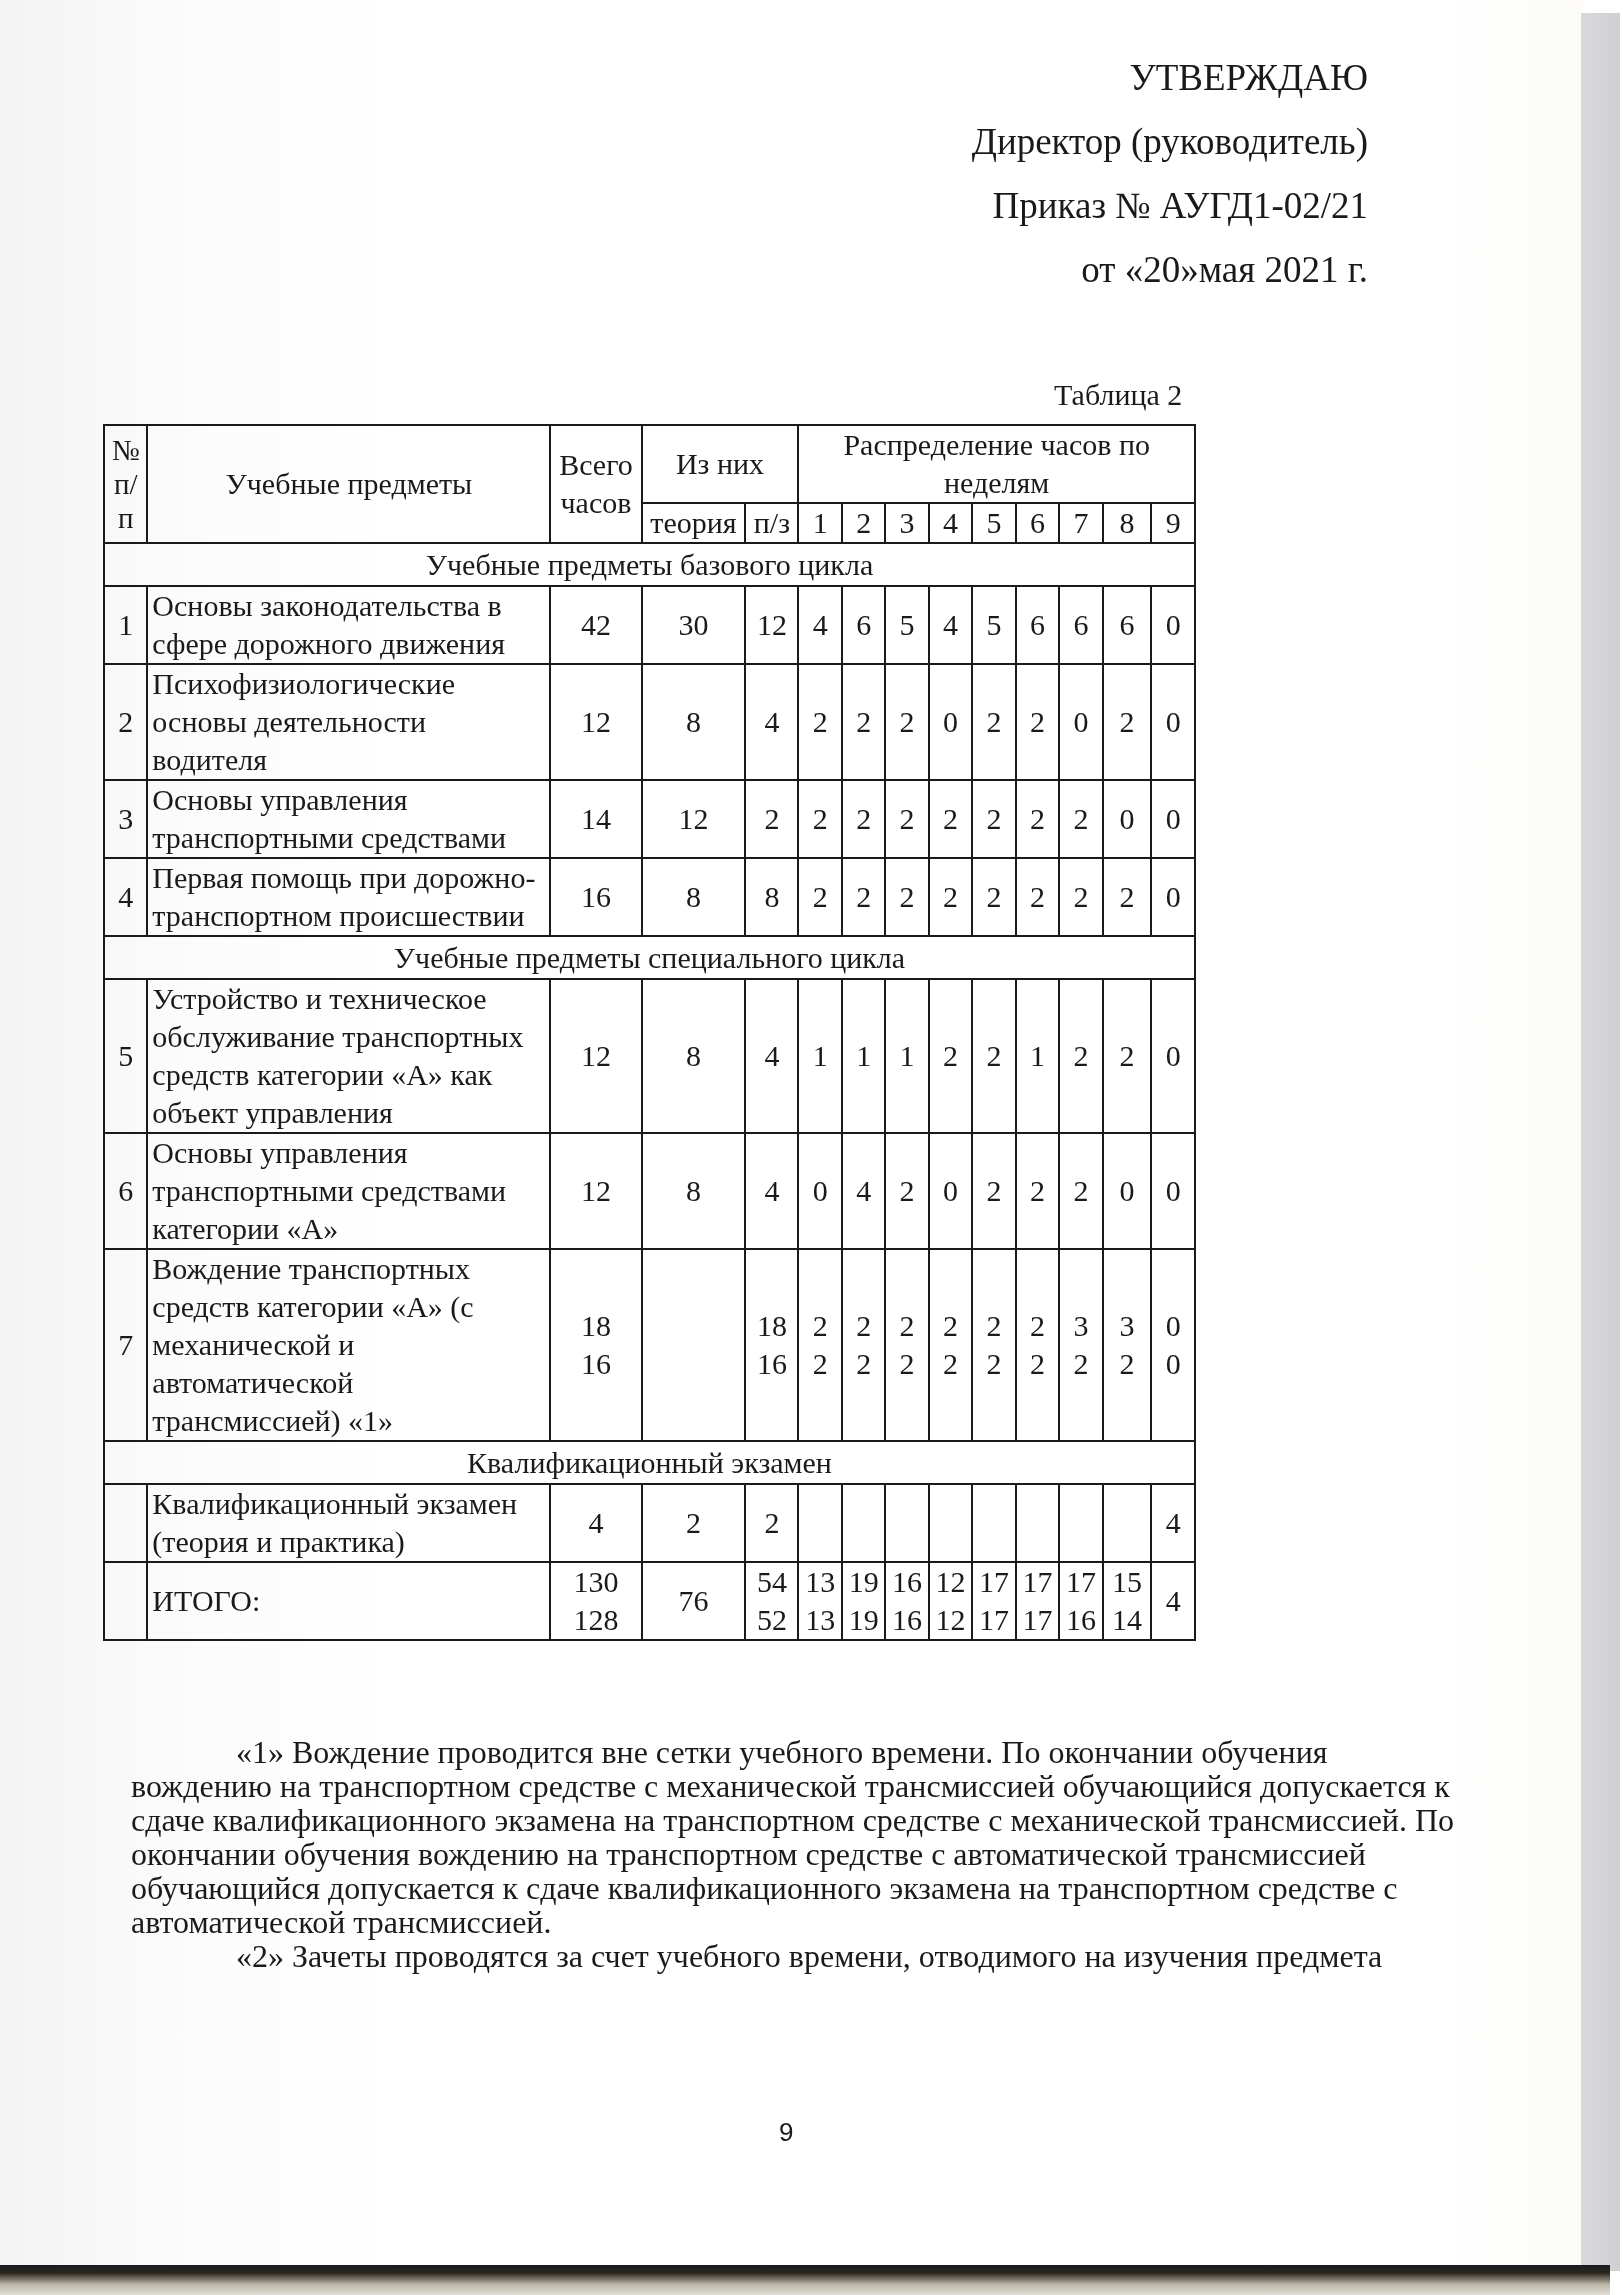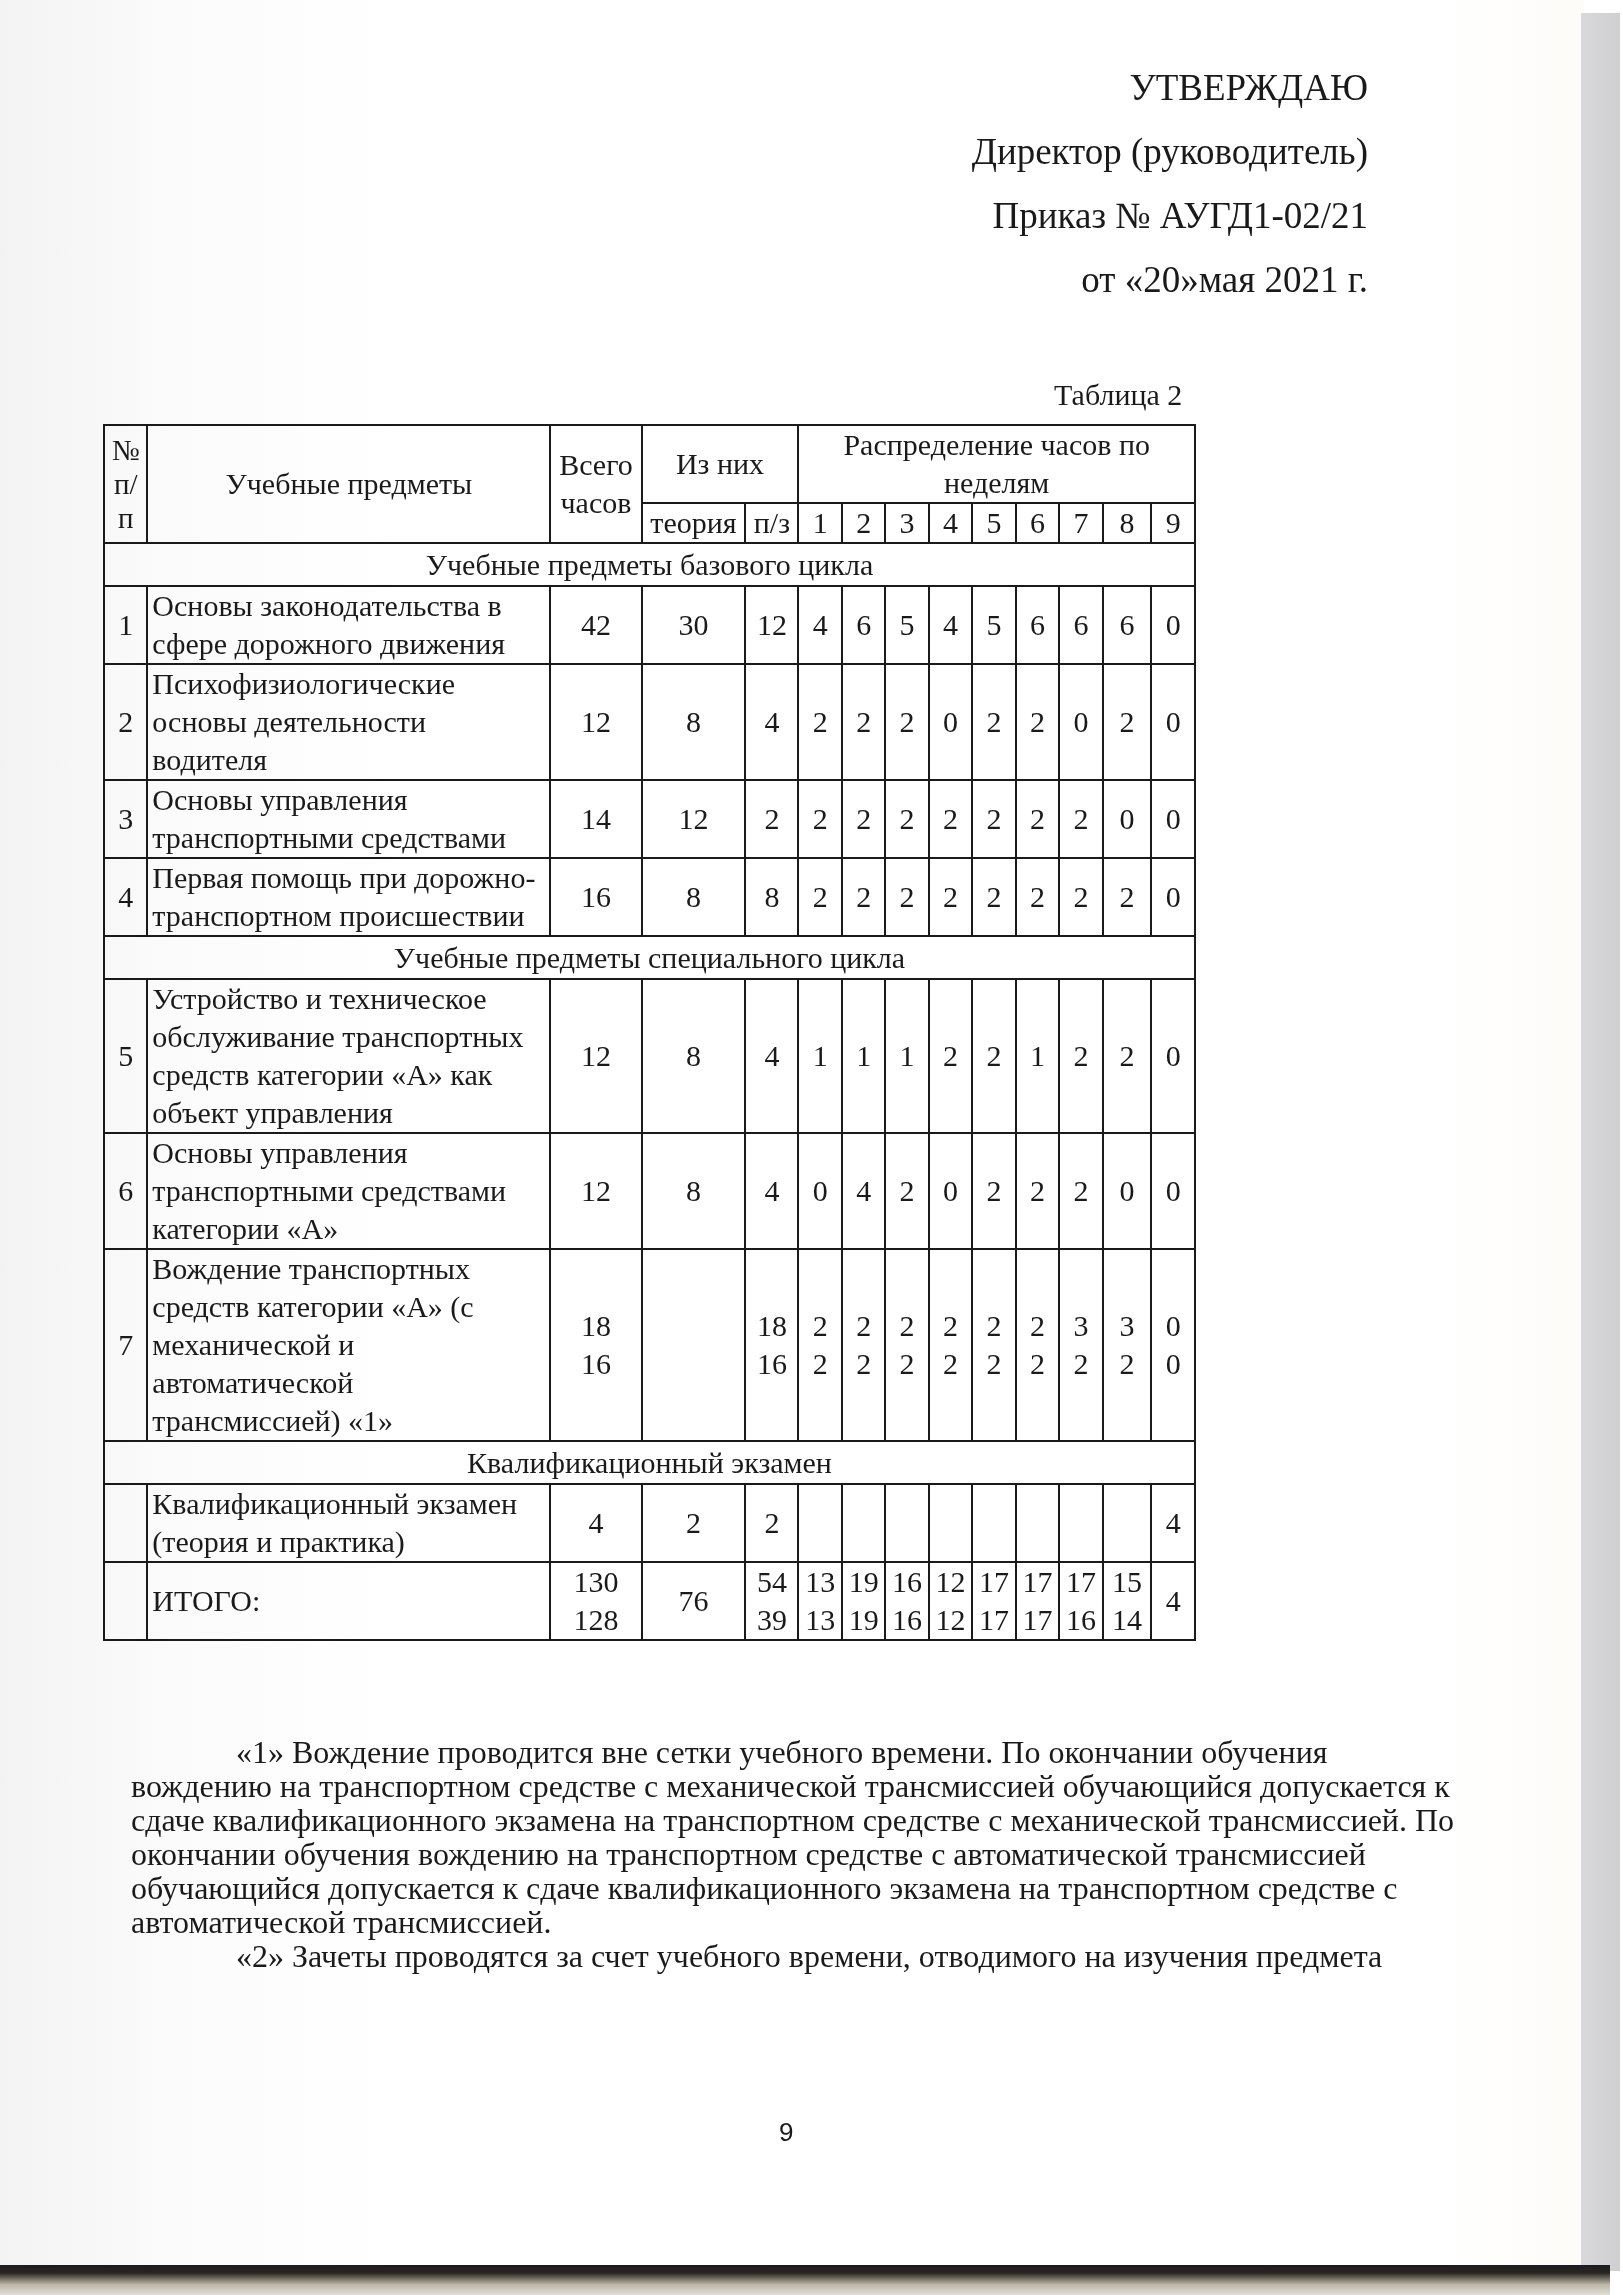--- a/index.html
+++ b/index.html
@@ -15,21 +15,21 @@
   }
   .edge-right {
     position: absolute; left: 1581px; top: 13px; width: 39px; height: 2258px;
     background: linear-gradient(90deg, #d9d9dc, #cfcfd2);
   }
   .edge-bottom {
     position: absolute; left: 0; top: 2265px; width: 1610px; height: 31px;
     background: linear-gradient(180deg, #1a1a22 0px, #2a2620 7.9px, #bdb7a8 19.6px, #e4e2dc 31px);
   }
   .approve {
-    position: absolute; right: 216px; top: 56px; text-align: right;
+    position: absolute; right: 216px; top: 46px; text-align: right;
     font-size: 37px; line-height: 64px;
   }
   .table-caption {
     position: absolute; left: 1054px; top: 378px; font-size: 30px;
   }
   table.plan {
     position: absolute; left: 103px; top: 424px;
     border-collapse: collapse; table-layout: fixed;
     width: 1093px;
     font-size: 30px; line-height: 38px;
@@ -279,21 +279,21 @@
         <tr>
           <td></td>
           <td class="subj">ИТОГО:</td>
           <td>
             <span class="stack">130</span>
             <span class="stack">128</span>
           </td>
           <td>76</td>
           <td>
             <span class="stack">54</span>
-            <span class="stack">39</span>
+            <span class="stack">52</span>
           </td>
           <td>
             <span class="stack">13</span>
             <span class="stack">13</span>
           </td>
           <td>
             <span class="stack">19</span>
             <span class="stack">19</span>
           </td>
           <td>

